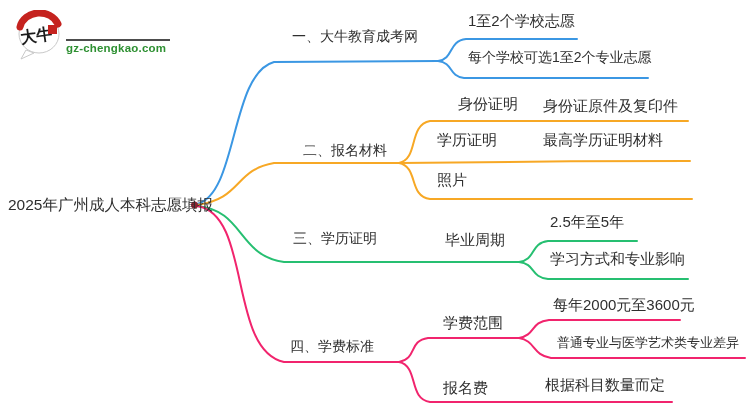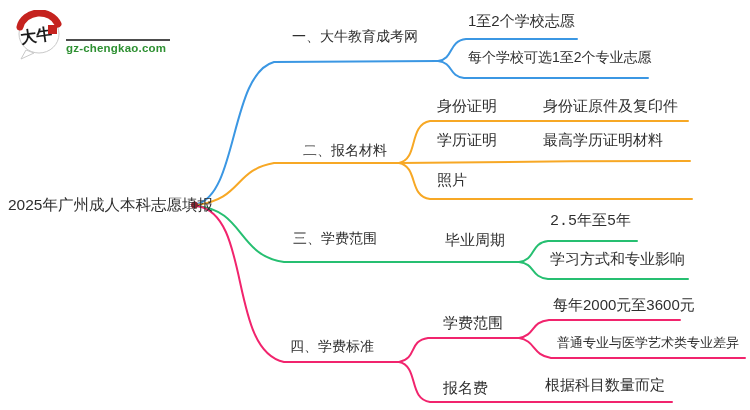--- a/index.html
+++ b/index.html
@@ -16,30 +16,30 @@
   .b1-title{left:292px;top:29px;font-size:14px;}
   .b2-title{left:291px;top:143px;font-size:14px;margin-left:12px;}
   .b3-title{left:293px;top:231px;font-size:14px;}
   .b4-title{left:290px;top:339px;font-size:14px;}
 
   
   .b1-leaf1{left:468px;top:13px;}
   .b1-leaf2{left:468px;top:50px;font-size:14px;}
 
   
-  .b2-r1-label{left:437px;top:98px;}
+  .b2-r1-label{left:458px;top:98px;font-family:Liberation Mono, monospace;}
   .b2-r1-detail{left:543px;top:98px;}
   .b2-r2-label{left:437px;top:132px;}
   .b2-r2-detail{left:543px;top:132px;}
   .b2-r3-label{left:437px;top:172px;}
   .b2-r3-detail{left:530px;top:172px;}
 
   
   .b3-node{left:445px;top:232px;}
-  .b3-leaf1{left:550px;top:214px;font-family:Liberation Mono, monospace;}
+  .b3-leaf1{left:550px;top:214px;}
   .b3-leaf2{left:550px;top:251px;}
 
   
   .b4-node1{left:443px;top:315px;}
   .b4-n1-leaf1{left:553px;top:297px;}
   .b4-n1-leaf2{left:557px;top:336px;font-size:13px;}
   .b4-node2{left:443px;top:380px;}
   .b4-n2-leaf{left:545px;top:377px;}
 
   
@@ -96,21 +96,21 @@
   <div class="lbl b1-leaf1">1至2个学校志愿</div>
   <div class="lbl b1-leaf2">每个学校可选1至2个专业志愿</div>
 
   <div class="lbl b2-title">二、报名材料</div>
   <div class="lbl b2-r1-label">身份证明</div>
   <div class="lbl b2-r1-detail">身份证原件及复印件</div>
   <div class="lbl b2-r2-label">学历证明</div>
   <div class="lbl b2-r2-detail">最高学历证明材料</div>
   <div class="lbl b2-r3-label">照片</div>
 
-  <div class="lbl b3-title">三、学费范围</div>
+  <div class="lbl b3-title">三、学历证明</div>
   <div class="lbl b3-node">毕业周期</div>
   <div class="lbl b3-leaf1">2.5年至5年</div>
   <div class="lbl b3-leaf2">学习方式和专业影响</div>
 
   <div class="lbl b4-title">四、学费标准</div>
   <div class="lbl b4-node1">学费范围</div>
   <div class="lbl b4-n1-leaf1">每年2000元至3600元</div>
   <div class="lbl b4-n1-leaf2">普通专业与医学艺术类专业差异</div>
   <div class="lbl b4-node2">报名费</div>
   <div class="lbl b4-n2-leaf">根据科目数量而定</div>

